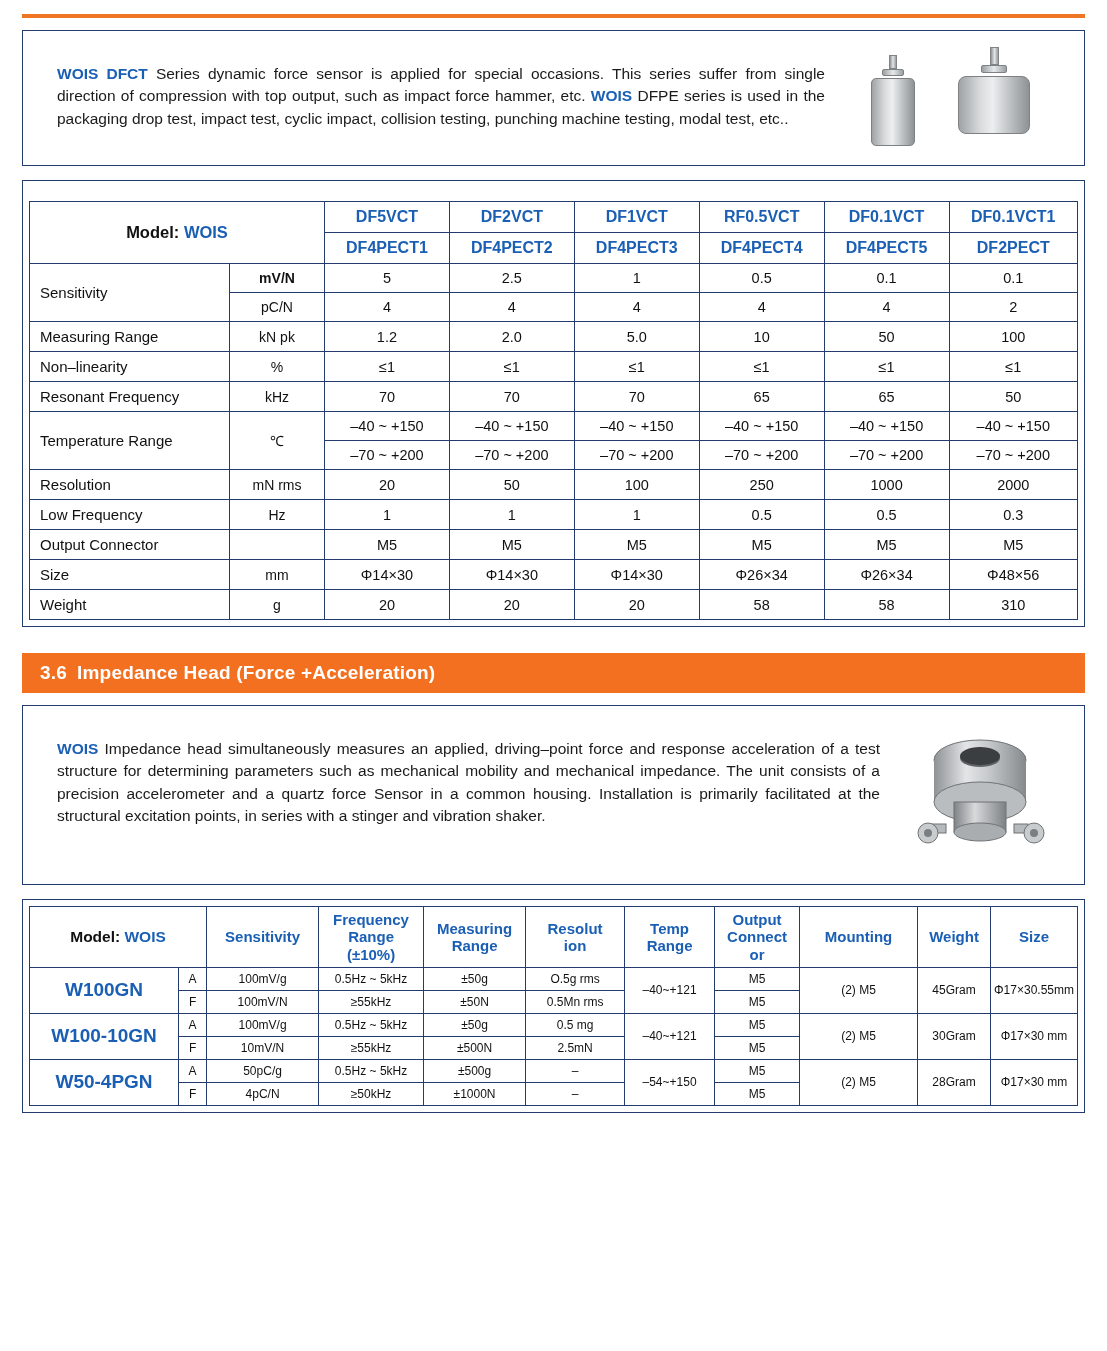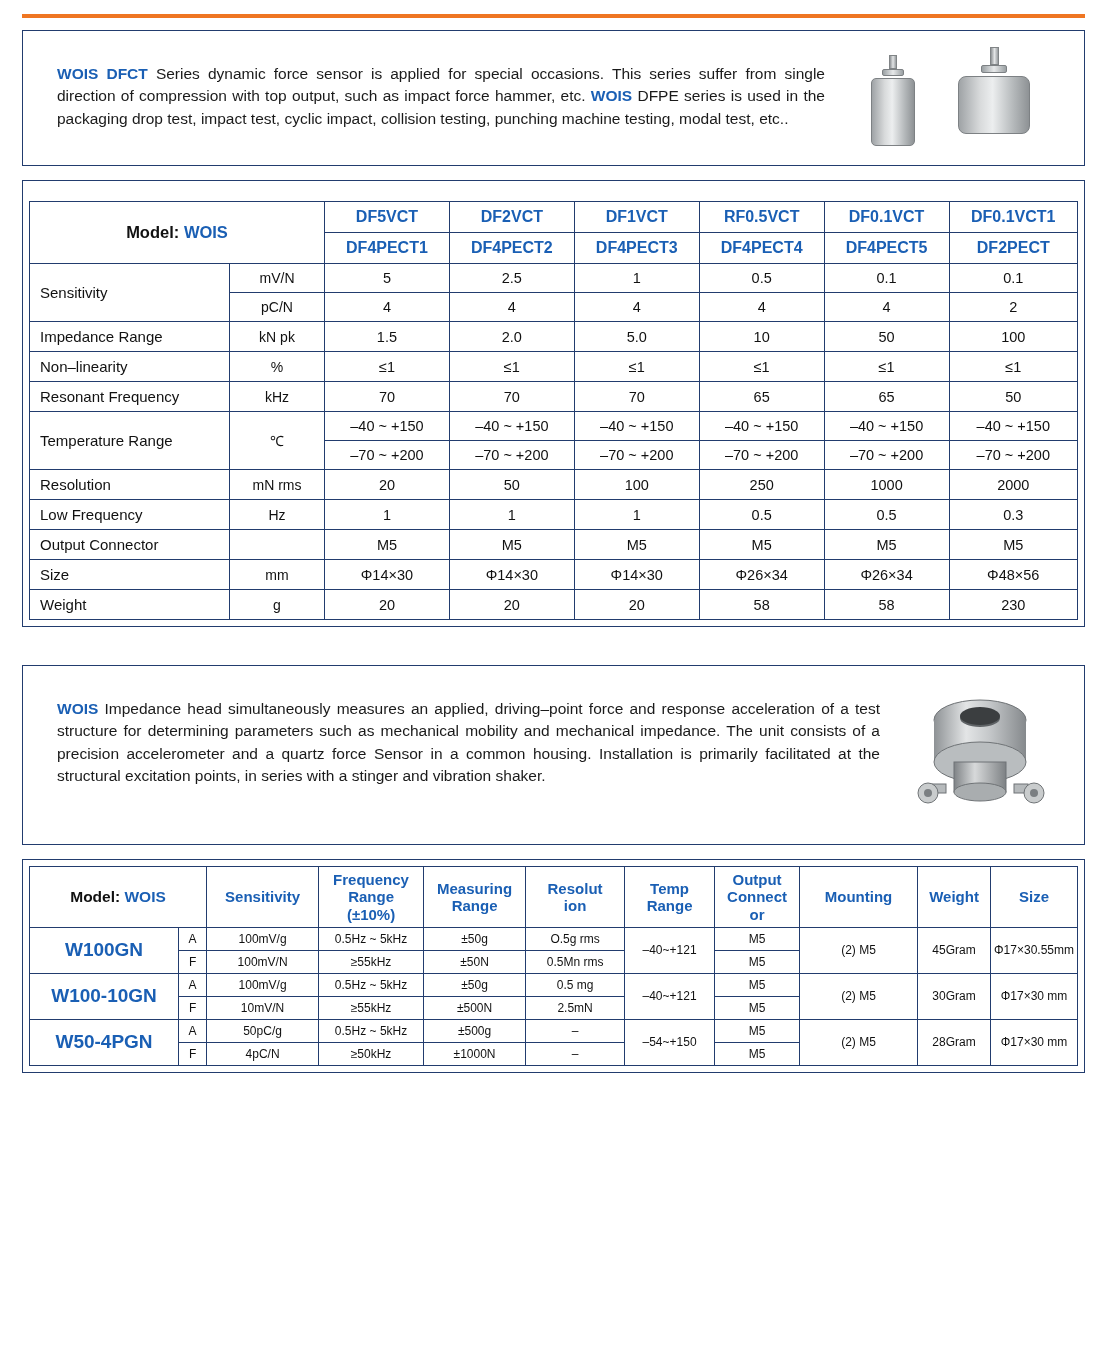--- a/index.html
+++ b/index.html
@@ -169,42 +169,42 @@
           <td class="hdr">DF4PECT1</td>
           <td class="hdr">DF4PECT2</td>
           <td class="hdr">DF4PECT3</td>
           <td class="hdr">DF4PECT4</td>
           <td class="hdr">DF4PECT5</td>
           <td class="hdr">DF2PECT</td>
         </tr>
 
         <tr>
           <td class="lbl" rowspan="2" style="width:200px;">Sensitivity</td>
-          <td class="unit" style="width:95px;">mV/N</td>
+          <td class="unit" style="width:95px;font-weight:bold;">mV/N</td>
           <td>5</td>
           <td>2.5</td>
           <td>1</td>
           <td>0.5</td>
           <td>0.1</td>
           <td>0.1</td>
         </tr>
         <tr>
           <td class="unit">pC/N</td>
           <td>4</td>
           <td>4</td>
           <td>4</td>
           <td>4</td>
           <td>4</td>
           <td>2</td>
         </tr>
 
         <tr>
-          <td class="lbl">Impedance Range</td>
+          <td class="lbl">Measuring Range</td>
           <td class="unit">kN pk</td>
-          <td>1.5</td>
+          <td>1.2</td>
           <td>2.0</td>
           <td>5.0</td>
           <td>10</td>
           <td>50</td>
           <td>100</td>
         </tr>
 
         <tr>
           <td class="lbl">Non–linearity</td>
           <td class="unit">%</td>
@@ -291,28 +291,31 @@
         </tr>
 
         <tr>
           <td class="lbl">Weight</td>
           <td class="unit">g</td>
           <td>20</td>
           <td>20</td>
           <td>20</td>
           <td>58</td>
           <td>58</td>
-          <td>230</td>
+          <td>310</td>
         </tr>
       </tbody>
     </table>
   </div>
 
   <div class="spacer"></div>
 
+  <div class="section-head">
+    <span class="num">3.6</span><span>Impedance Head (Force +Acceleration)</span>
+  </div>
 
   <div class="panel">
     <p><span class="brand">WOIS</span><span> Impedance head simultaneously measures an applied, driving–point force and response acceleration of a test structure for determining parameters such as mechanical mobility and mechanical impedance. The unit consists of a precision accelerometer and a quartz force Sensor in a common housing. Installation is primarily facilitated at the structural excitation points, in series with a stinger and vibration shaker.</span></p>
     <div class="img-box">
       <svg class="imp-head" viewBox="0 0 160 150">
         <defs>
           <linearGradient id="mg" x1="0" y1="0" x2="1" y2="0">
             <stop offset="0%" stop-color="#8e9295"></stop>
             <stop offset="35%" stop-color="#e3e5e6"></stop>
             <stop offset="60%" stop-color="#c5c8ca"></stop>

